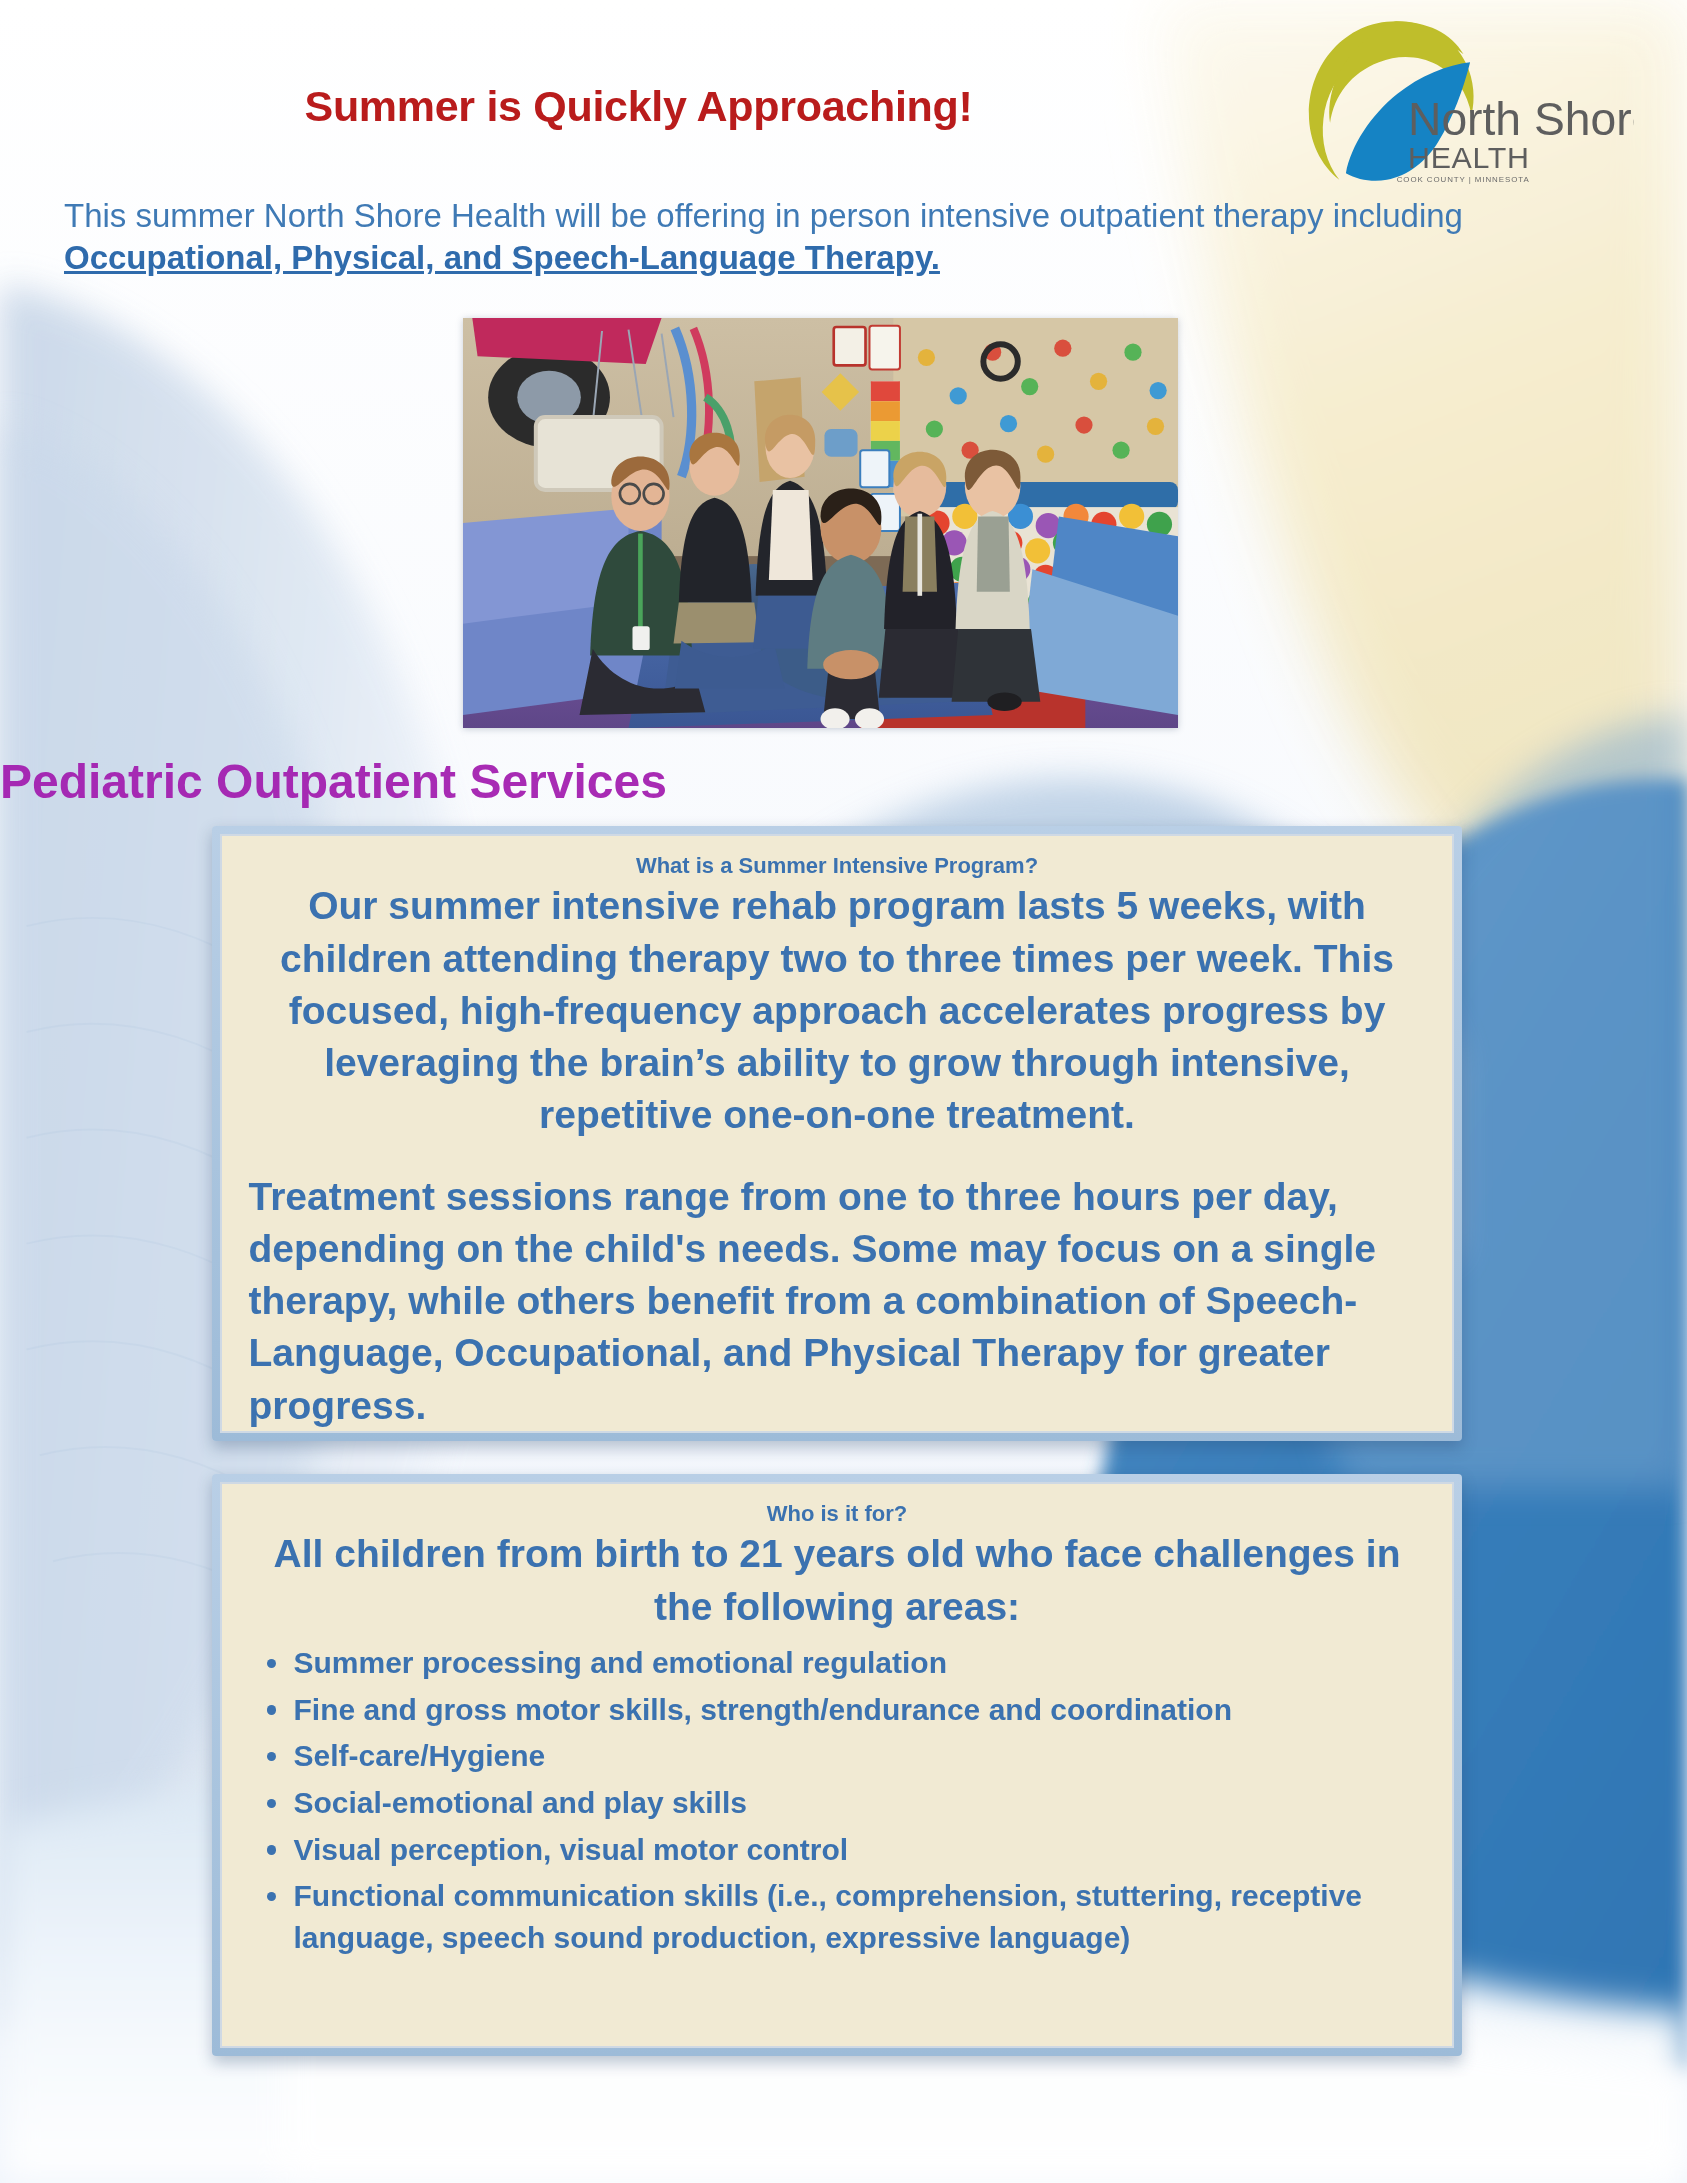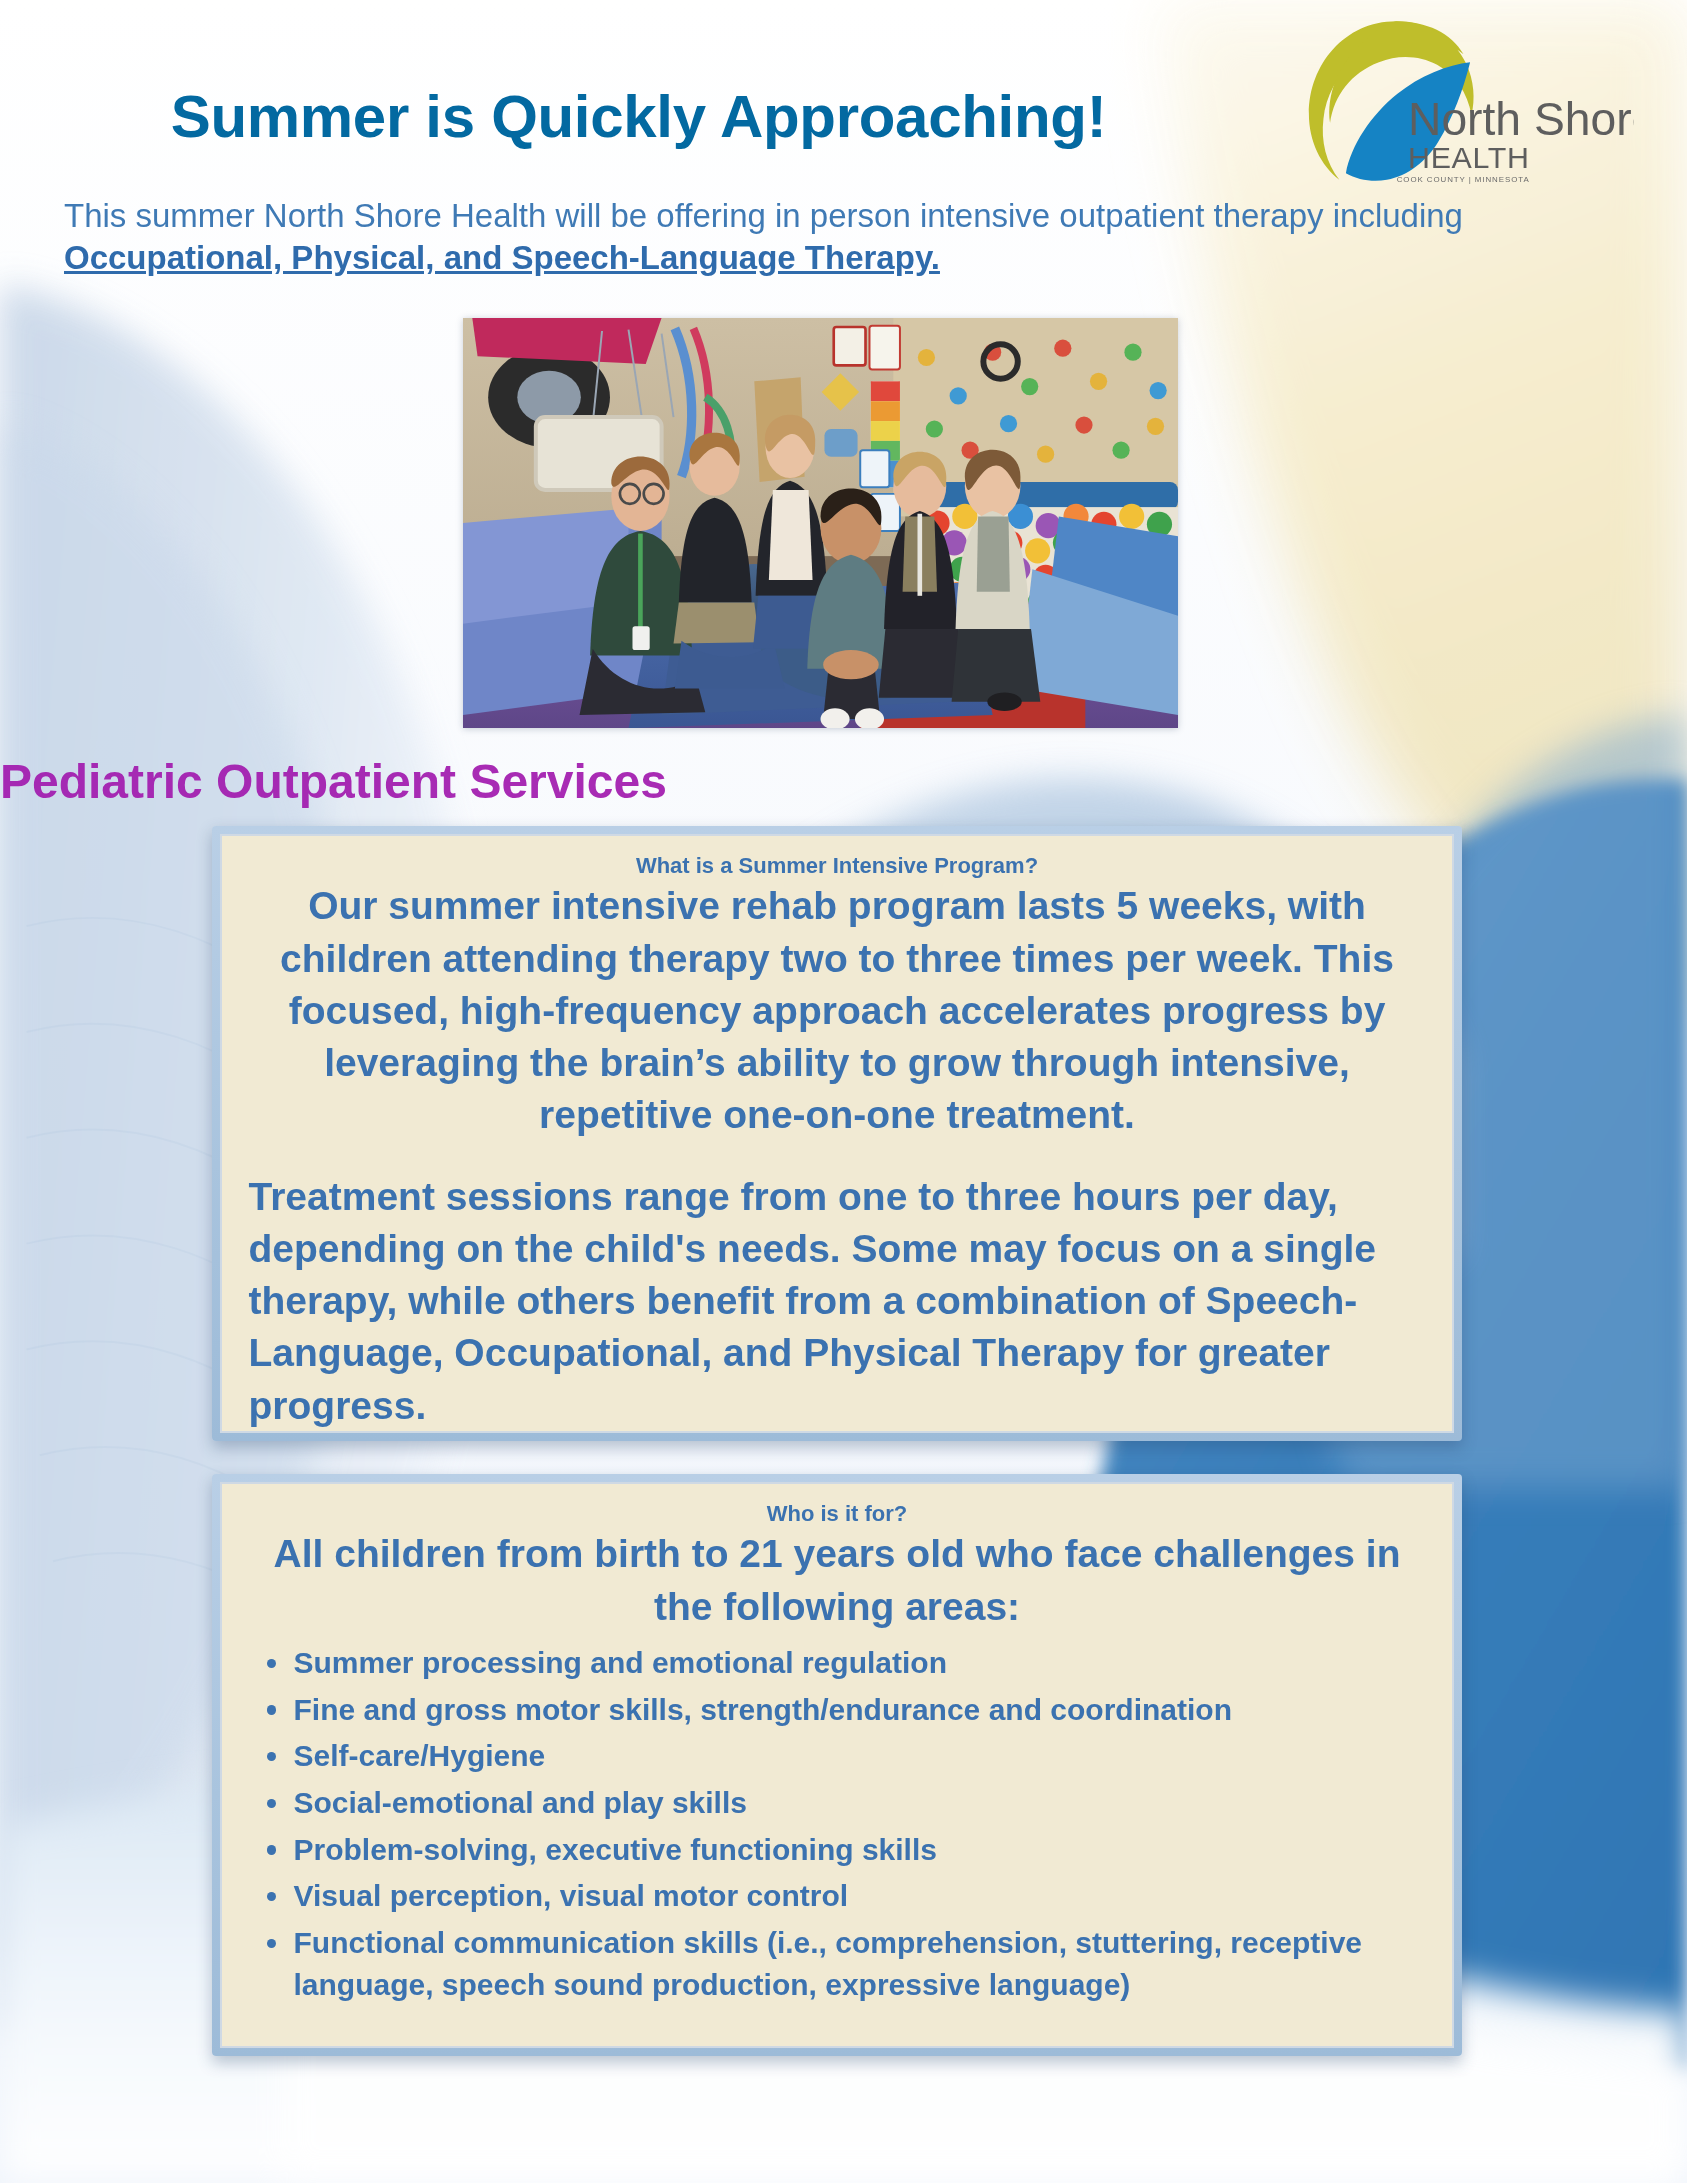--- a/index.html
+++ b/index.html
@@ -21,22 +21,22 @@
   
   .logo-wrap{
     position:absolute;left:1297px;top:9.3px;width:337px;height:179px;
   }
   .logo-wrap svg{width:100%;height:100%;display:block;}
 
   
   .main-title{
     position:absolute;left:0px;top:82px;width:1277px;
     text-align:center;
-    font-size:60px;font-weight:bold;
-    color:#0369a1;
+    font-size:43px;font-weight:bold;
+    color:#b91c1c;
     letter-spacing:-0.3px;
     font-family:"Liberation Sans", sans-serif;
   }
 
   
   .intro{
     position:absolute;left:64px;top:195px;width:1475px;
     font-size:33px;line-height:1.28;
     color:#3f7ab5;
     font-weight:400;
@@ -395,21 +395,20 @@
     <div class="card-inner">
       <div class="card-title">Who is it for?</div>
       <div class="card-body center">
         <p>All children from birth to 21 years old who face challenges in the following areas:</p>
       </div>
       <ul class="bullets">
         <li>Summer processing and emotional regulation</li>
         <li>Fine and gross motor skills, strength/endurance and coordination</li>
         <li>Self-care/Hygiene</li>
         <li>Social-emotional and play skills</li>
-        <li>Problem-solving, executive functioning skills</li>
         <li>Visual perception, visual motor control</li>
         <li>Functional communication skills (i.e., comprehension, stuttering, receptive language, speech sound production, expressive language)</li>
       </ul>
     </div>
   </div>
 
 </div>
 
 
 </body></html>

